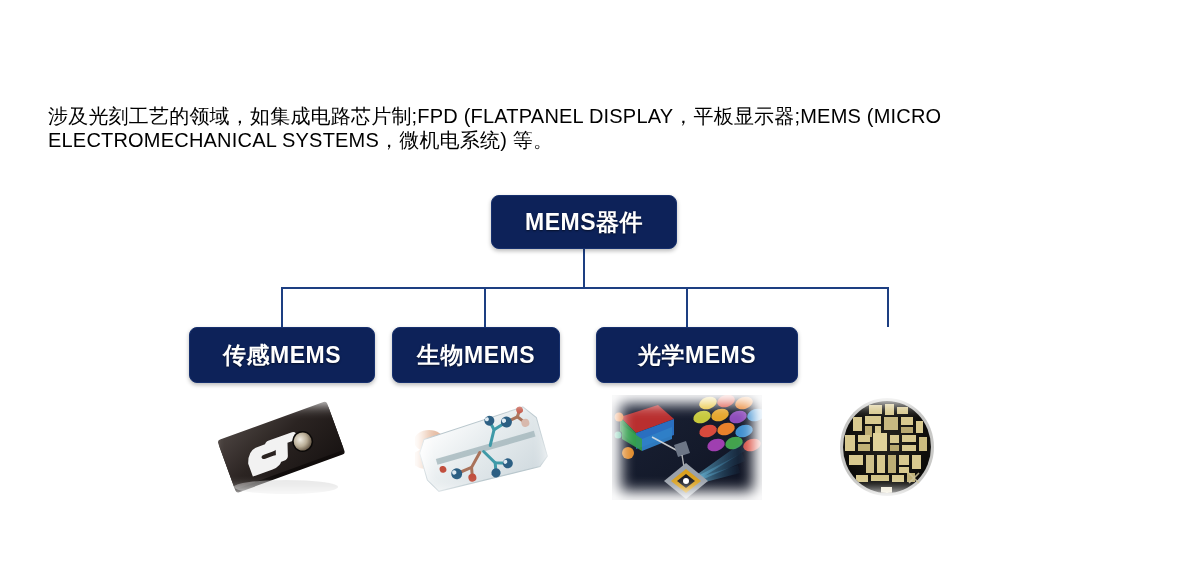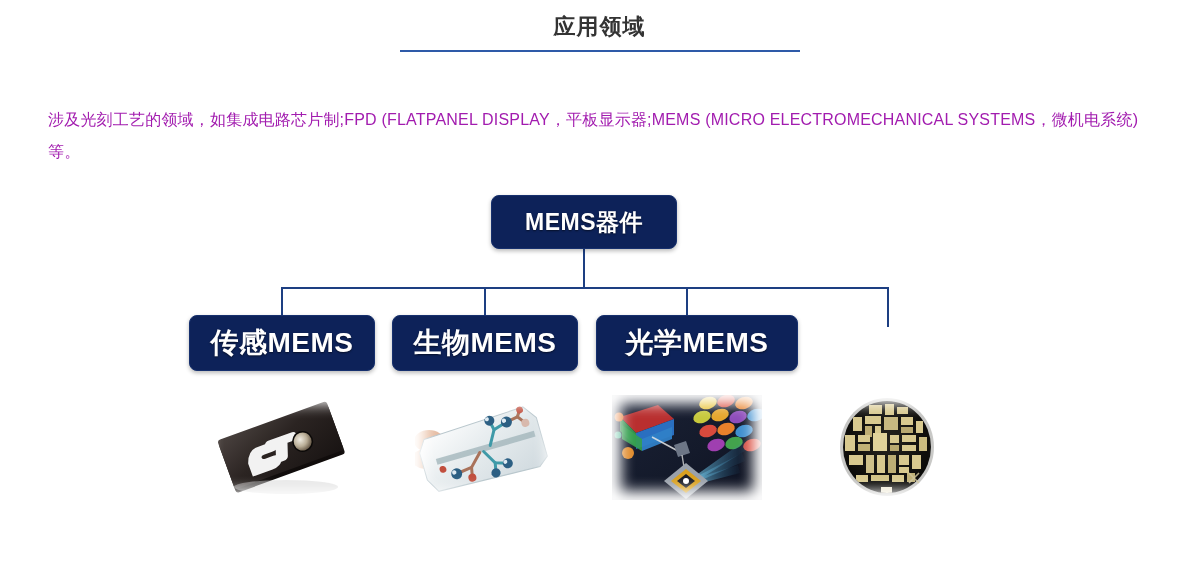--- a/index.html
+++ b/index.html
@@ -42,23 +42,23 @@
     background: #2e5aa8;
     margin: 8px auto 0 auto;
   }
 
   
   .intro {
     position: absolute;
     left: 48px;
     top: 104px;
     width: 1108px;
-    font-size: 16px;
-    line-height: 32px;
-    color: #a21caf;
+    font-size: 20px;
+    line-height: 24px;
+    color: #000000;
     letter-spacing: 0.2px;
   }
 
   
   .diagram {
     position: absolute;
     left: 0;
     top: 180px;
     width: 1199px;
     height: 340px;
@@ -82,28 +82,28 @@
   .node-root {
     left: 491px;
     top: 15px;
     width: 186px;
     height: 54px;
     font-size: 23px;
     letter-spacing: 0.5px;
   }
 
   .node-child {
-    top: 135px;
+    top: 147px;
     height: 56px;
-    font-size: 28px;
+    font-size: 23px;
     letter-spacing: 0.5px;
   }
 
   .child-0 { left: 189px; width: 186px; }
-  .child-1 { left: 392px; width: 186px; }
+  .child-1 { left: 392px; width: 168px; }
   .child-2 { left: 596px; width: 202px; }
   .child-3 { left: 796px; width: 184px; }
 
   
   .conn {
     position: absolute;
     background: #1d3f82;
   }
   .conn-stem   { left: 583px; top: 69px;  width: 2px;  height: 39px; }
   .conn-bus    { left: 281px; top: 107px; width: 608px; height: 2px; }
@@ -133,24 +133,20 @@
     inset: 0;
     pointer-events: none;
     box-shadow: inset 0 0 14px 9px #ffffff;
   }
 </style>
 </head>
 <body>
 
 <div class="page">
 
-  <div class="header">
-    <div class="page-title">应用领域</div>
-    <div class="title-rule"></div>
-  </div>
 
   <p class="intro">涉及光刻工艺的领域，如集成电路芯片制;FPD (FLATPANEL DISPLAY，平板显示器;MEMS (MICRO ELECTROMECHANICAL SYSTEMS，微机电系统) 等。</p>
 
   <div class="diagram">
 
     <div class="conn conn-stem"></div>
     <div class="conn conn-bus"></div>
     <div class="drop drop-0"></div>
     <div class="drop drop-1"></div>
     <div class="drop drop-2"></div>

